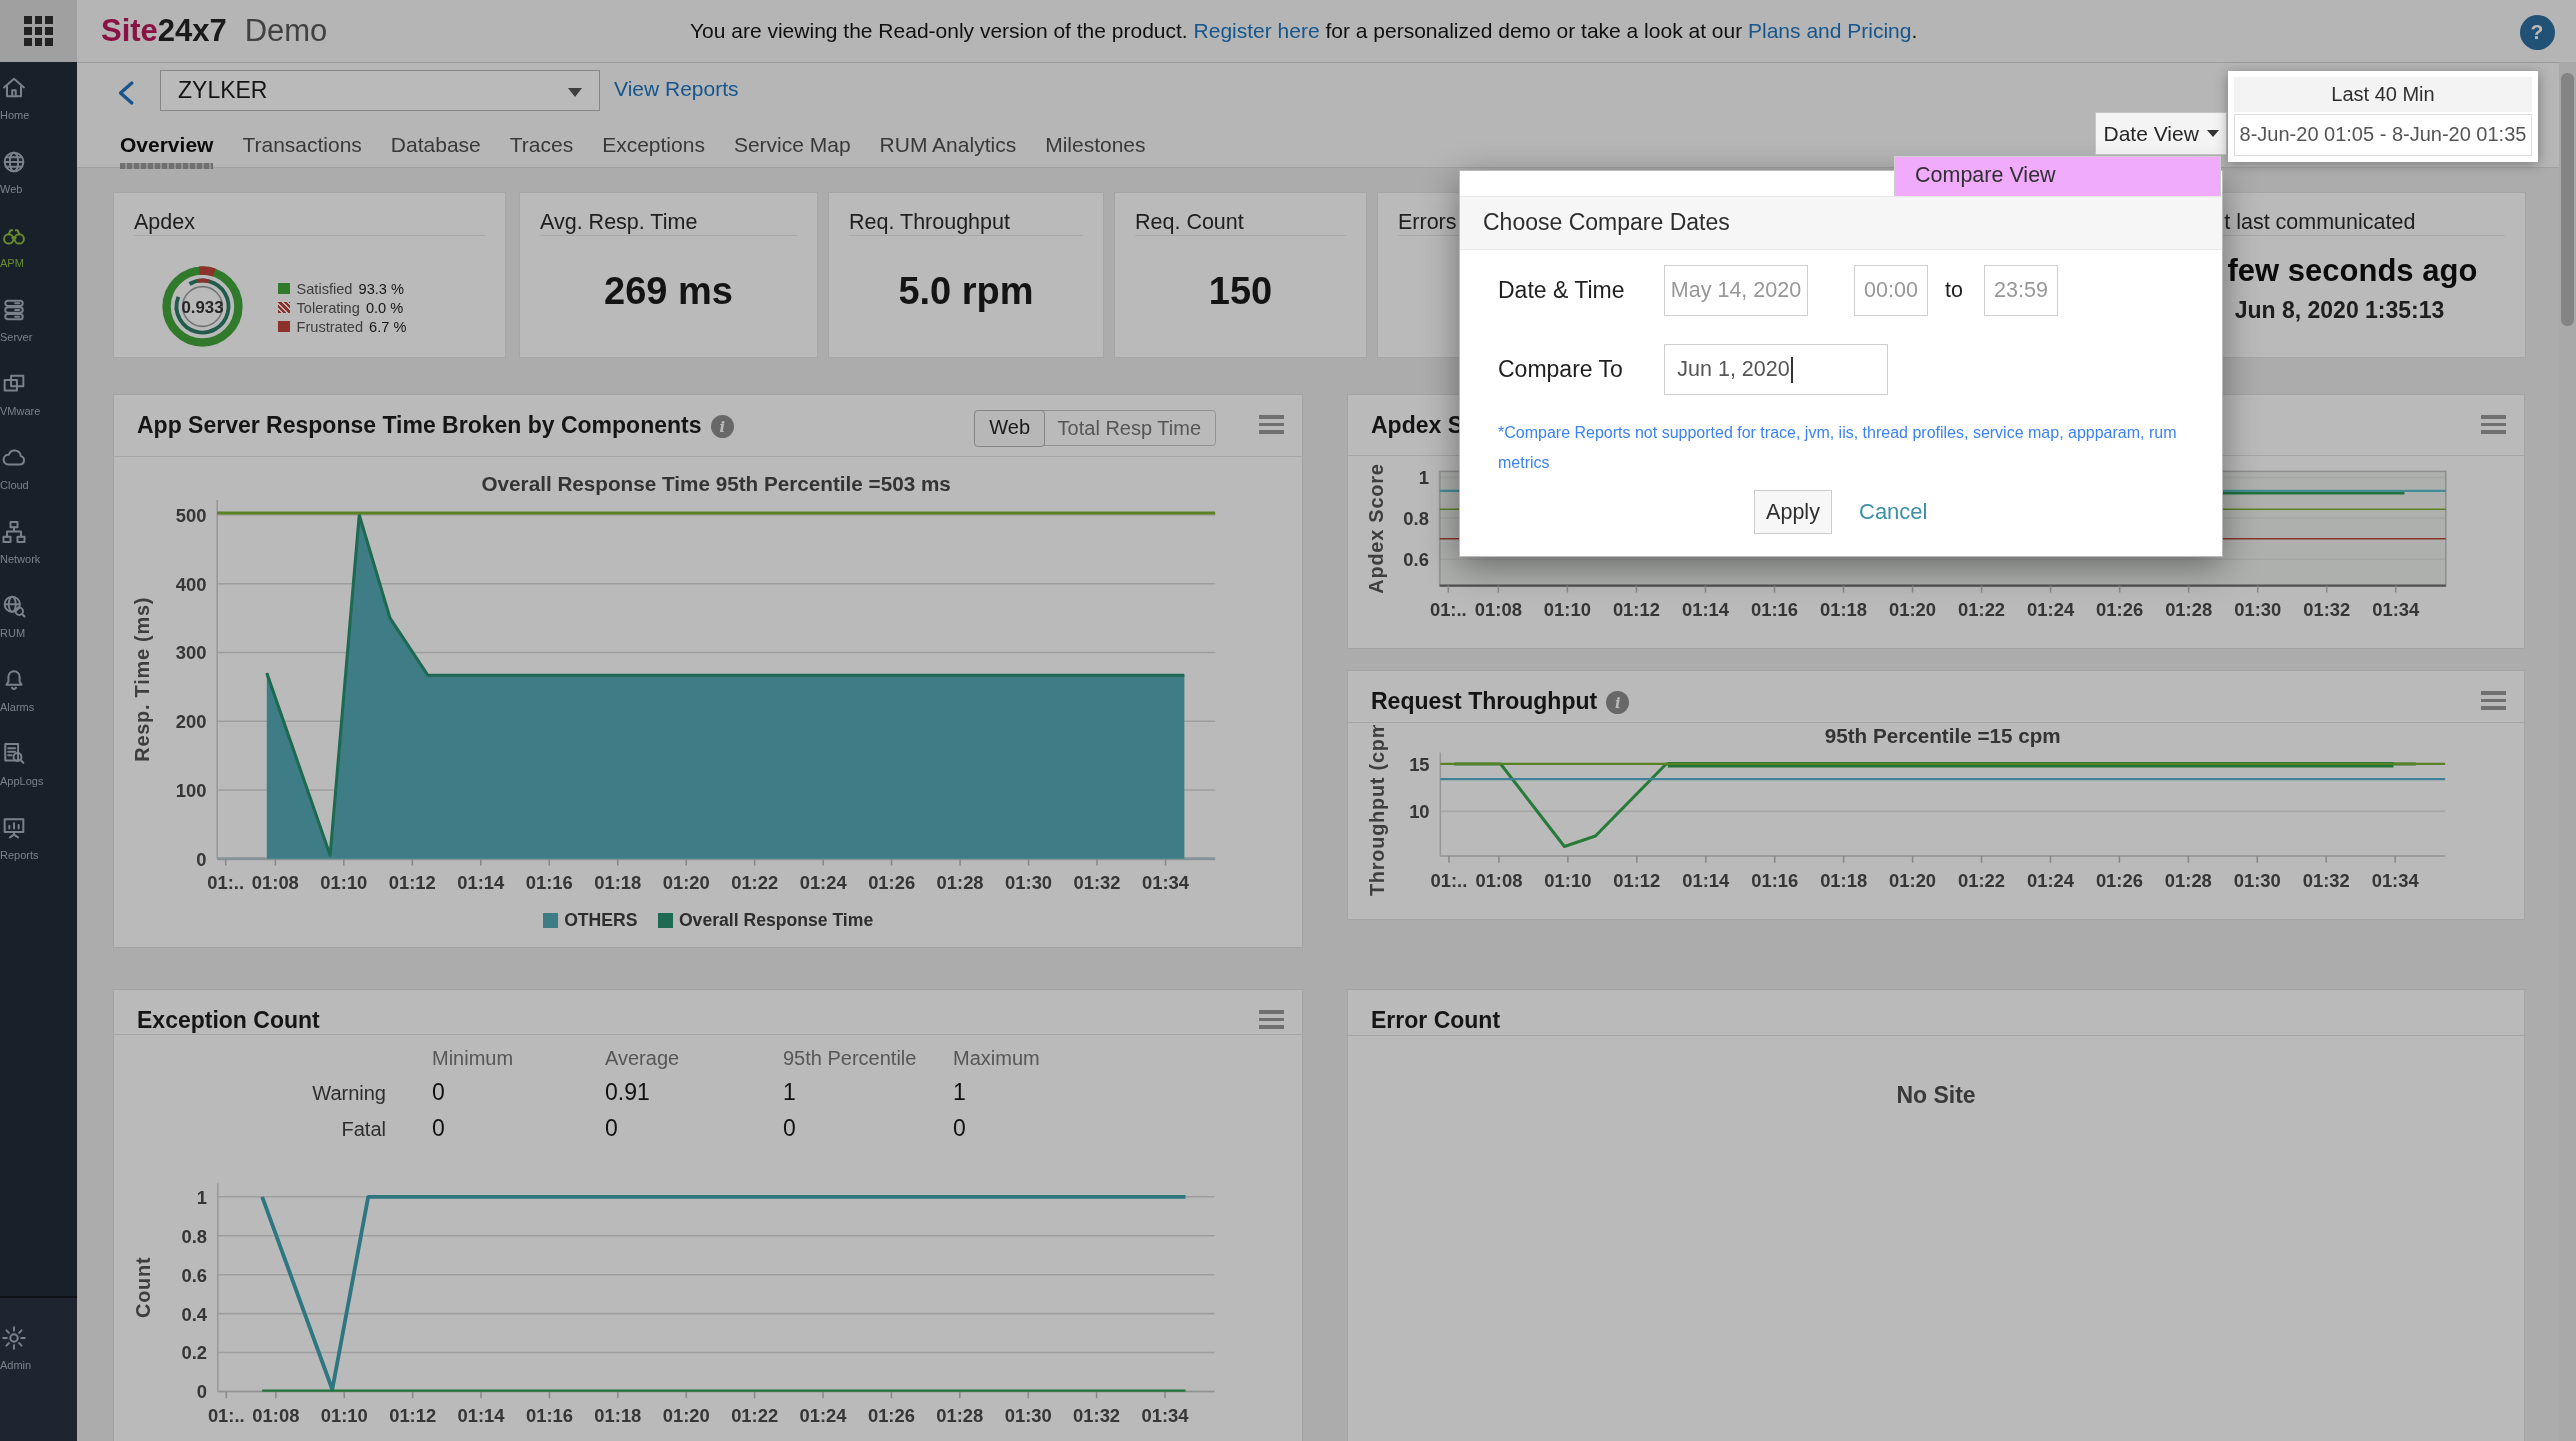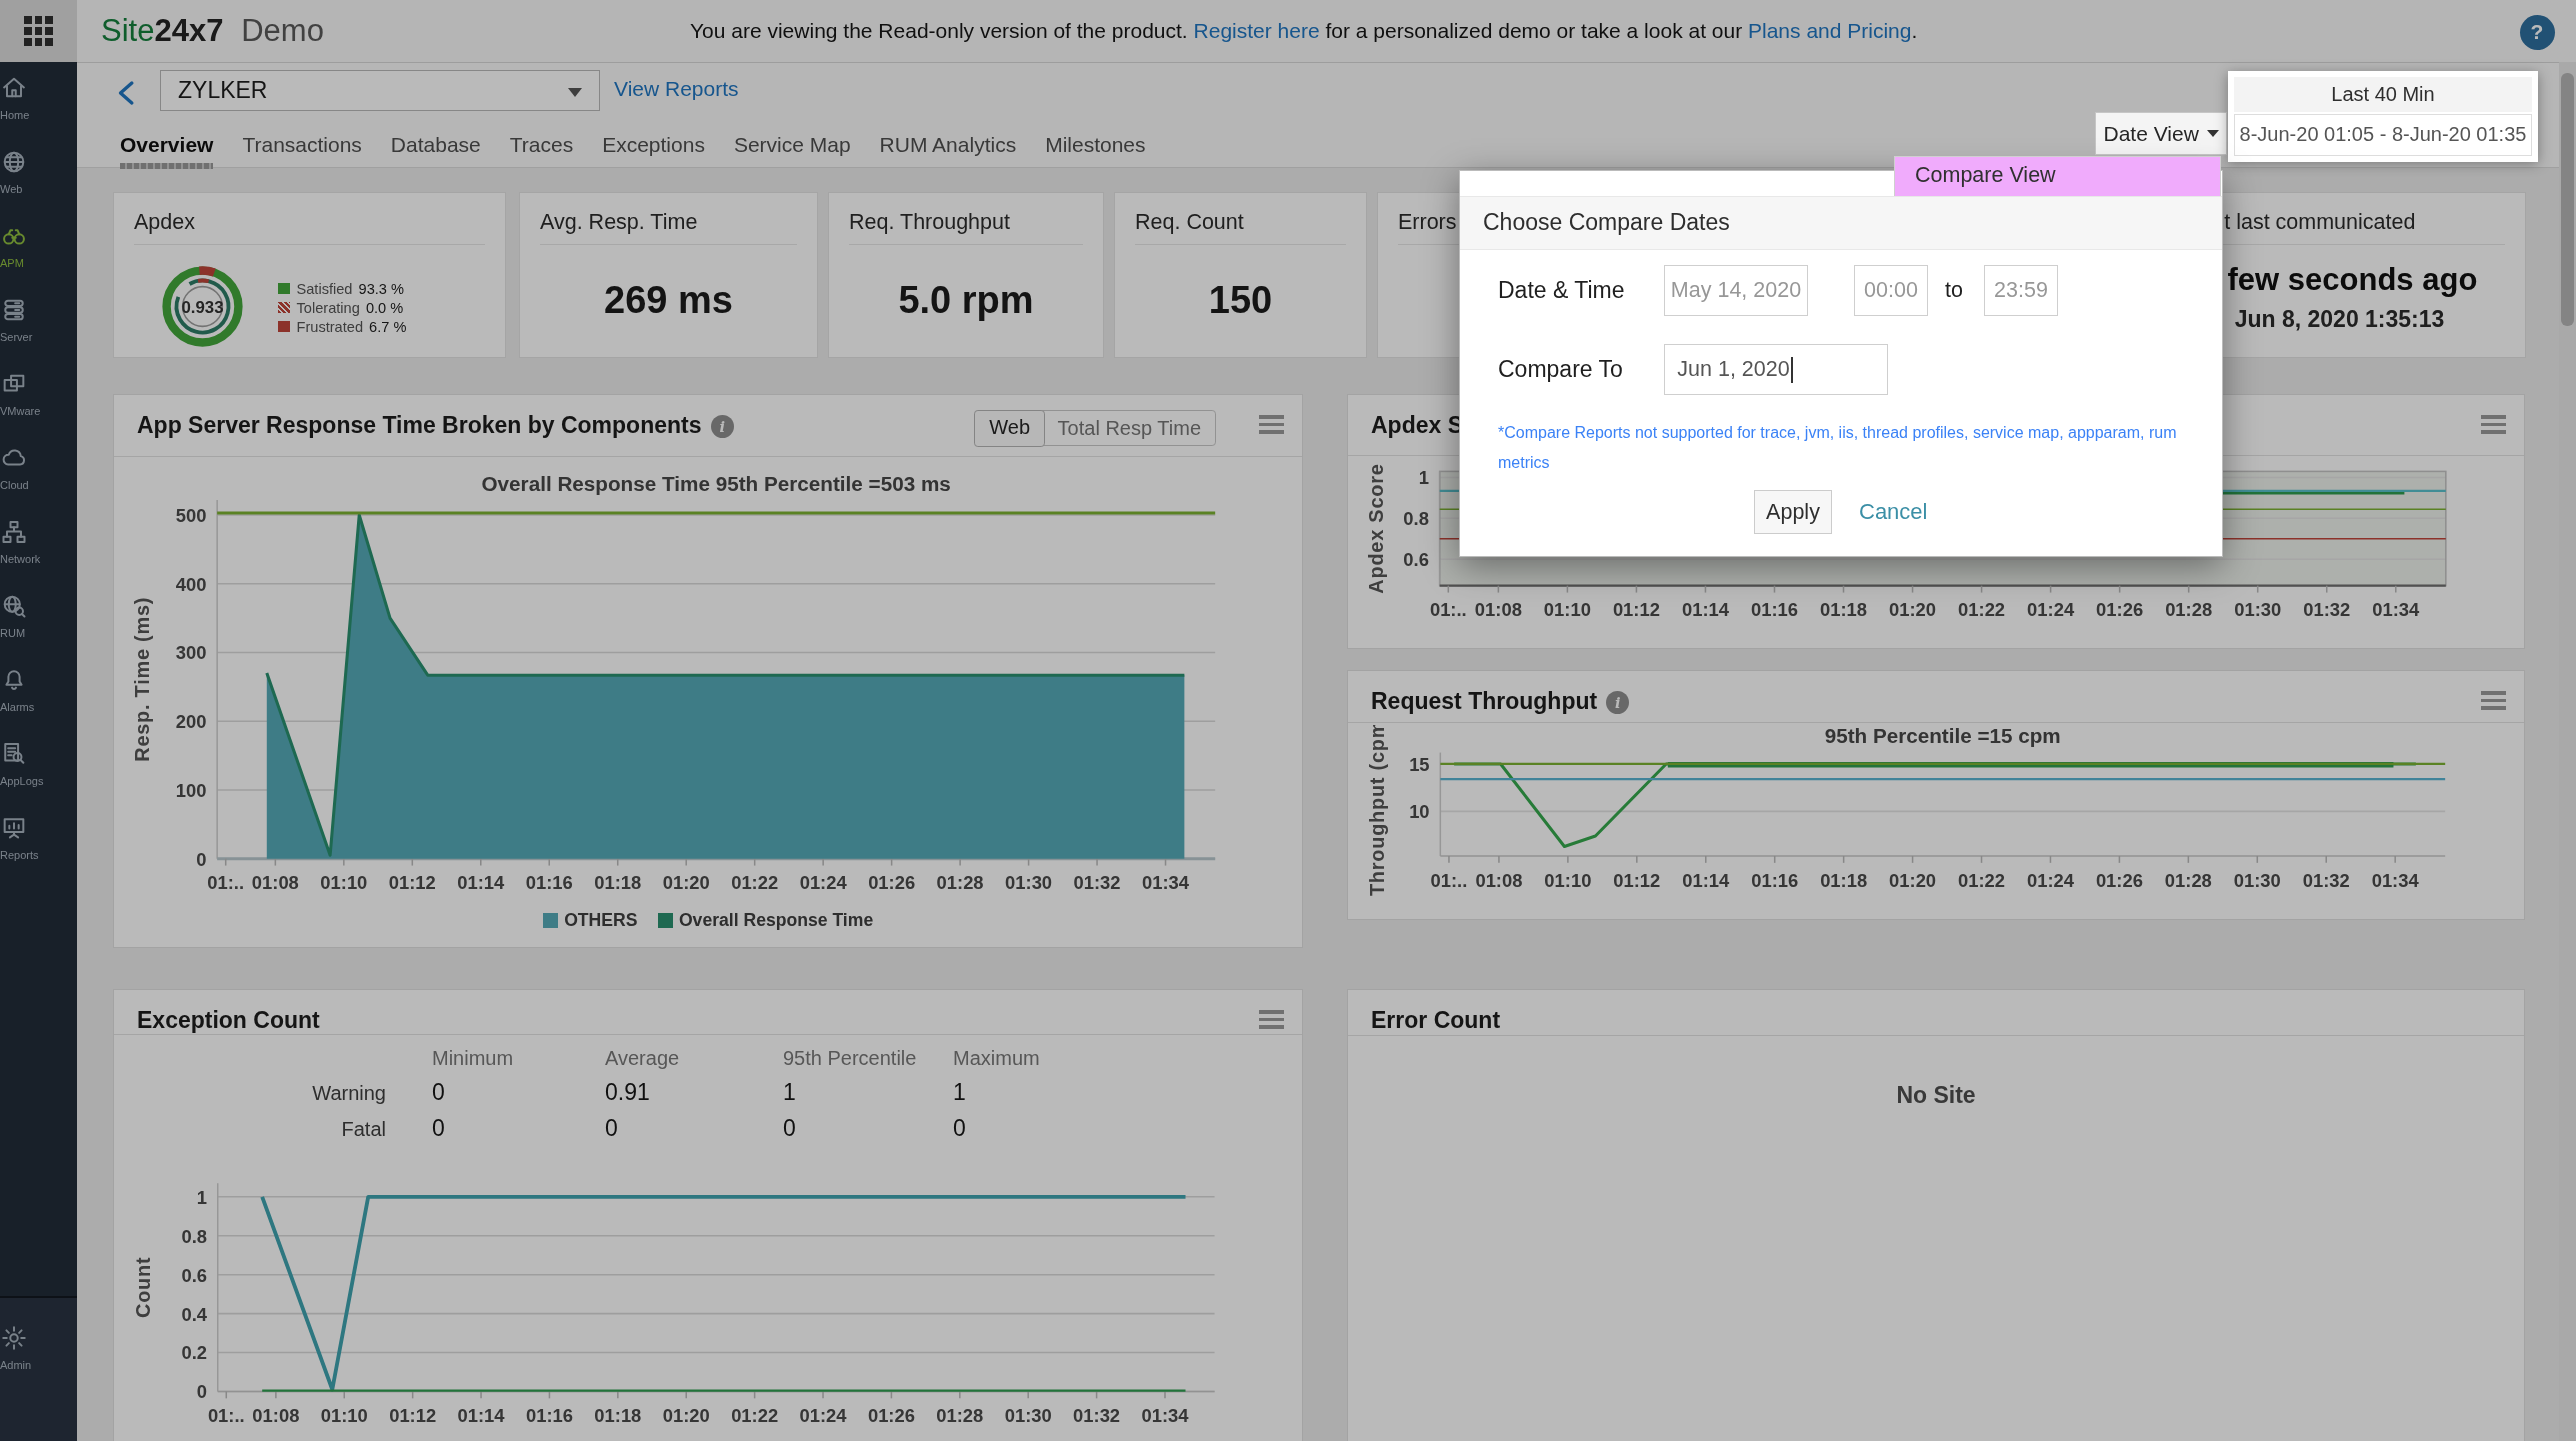--- a/index.html
+++ b/index.html
@@ -5,21 +5,21 @@
   html,body{margin:0;padding:0;}
   body{width:2576px;height:1441px;position:relative;overflow:hidden;background:#ececec;
        font-family:"Liberation Sans","DejaVu Sans",sans-serif;color:#222;}
   a{text-decoration:none;cursor:pointer;}
   
   #topbar{position:absolute;left:0;top:0;width:2576px;height:62px;background:#f8f8f8;border-bottom:1.5px solid #d8d8d8;z-index:5;}
   #nav-grid{position:absolute;left:0;top:0;width:77px;height:62px;background:#dcdcdc;display:flex;align-items:center;justify-content:center;cursor:pointer;}
   #nav-grid .gg{display:grid;grid-template-columns:repeat(3,7.7px);grid-gap:3.1px;}
   #nav-grid i{width:7.7px;height:7.7px;background:#2f2f2f;display:block;}
   #logo{position:absolute;left:101px;top:0;height:62px;line-height:62px;font-size:31px;white-space:nowrap;}
-  .logo-site{color:#15803d;font-weight:normal;}
+  .logo-site{color:#be185d;font-weight:bold;}
   .logo-247{color:#242424;font-weight:bold;}
   .logo-demo{color:#5a5a5a;margin-left:9.2px;font-weight:normal;}
   #banner{position:absolute;left:690px;top:0;height:62px;line-height:62px;font-size:21px;color:#161616;white-space:nowrap;}
   #banner a{color:#2076c2;}
   #help-btn{position:absolute;right:21.5px;top:14.6px;width:35px;height:35px;border-radius:50%;background:#2e6f9f;color:#fff;
             font-size:21px;font-weight:bold;display:flex;align-items:center;justify-content:center;cursor:pointer;}
   
   #sidebar{position:absolute;left:0;top:62px;width:77px;height:1379px;background:#222c39;z-index:5;}
   .side-item{height:74px;display:flex;flex-direction:column;justify-content:center;color:#a7b2bd;font-size:11px;cursor:pointer;}
   .side-item svg{width:28px;height:28px;stroke:currentColor;fill:none;stroke-width:1.7;stroke-linecap:round;stroke-linejoin:round;margin-bottom:4.6px;}
@@ -35,21 +35,21 @@
               font-size:23px;color:#1e1e1e;line-height:38px;padding-left:17px;cursor:pointer;}
   #app-select .caret{position:absolute;right:17px;top:17px;width:0;height:0;border-left:7px solid transparent;border-right:7px solid transparent;border-top:9.2px solid #555;}
   #view-reports{position:absolute;left:537px;top:15.3px;font-size:21px;color:#2076c2;}
   #tabs{position:absolute;left:43px;top:71px;display:flex;gap:29px;font-size:21px;color:#4f4f4f;}
   .tab{cursor:pointer;position:relative;white-space:nowrap;}
   .tab.active{color:#101010;font-weight:bold;}
   .tab.active::after{content:"";position:absolute;left:0;right:0;bottom:-11.5px;height:5.4px;
                      background:repeating-linear-gradient(90deg,#9a9a9a 0 4.6px,#c9c9c9 4.6px 7px);}
   
   .card{position:absolute;top:192px;height:166px;background:#fff;border:1.5px solid #e2e2e2;box-sizing:border-box;}
-  .card-title{margin:17px 20px 0 20px;font-size:21.5px;color:#2c2c2c;padding-bottom:9px;border-bottom:1.5px solid #e6e6e6;white-space:nowrap;overflow:hidden;}
+  .card-title{margin:17px 20px 0 20px;font-size:21.5px;color:#2c2c2c;padding-bottom:0;border-bottom:1.5px solid #e6e6e6;white-space:nowrap;overflow:hidden;}
   .card-value{text-align:center;font-size:38px;font-weight:bold;color:#1c1c1c;margin-top:34px;}
   #card-apdex{left:113px;width:393px;}
   #apdex-donut{position:absolute;left:35px;top:60px;}
   #apdex-legend{position:absolute;left:164px;top:86px;}
   .apx-row{display:flex;align-items:center;height:19px;font-size:14.6px;color:#555;white-space:nowrap;}
   .apx-sq{width:11.5px;height:11.5px;margin-right:7px;flex:none;}
   .apx-pct{color:#1e1e1e;margin-left:6.1px;}
   #card-agent{left:2153px;width:373px;}
   .agent-ago{text-align:center;font-size:31px;font-weight:bold;color:#111;margin-top:17px;}
   .agent-time{text-align:center;font-size:23px;font-weight:bold;color:#2b2b2b;margin-top:7.7px;}

